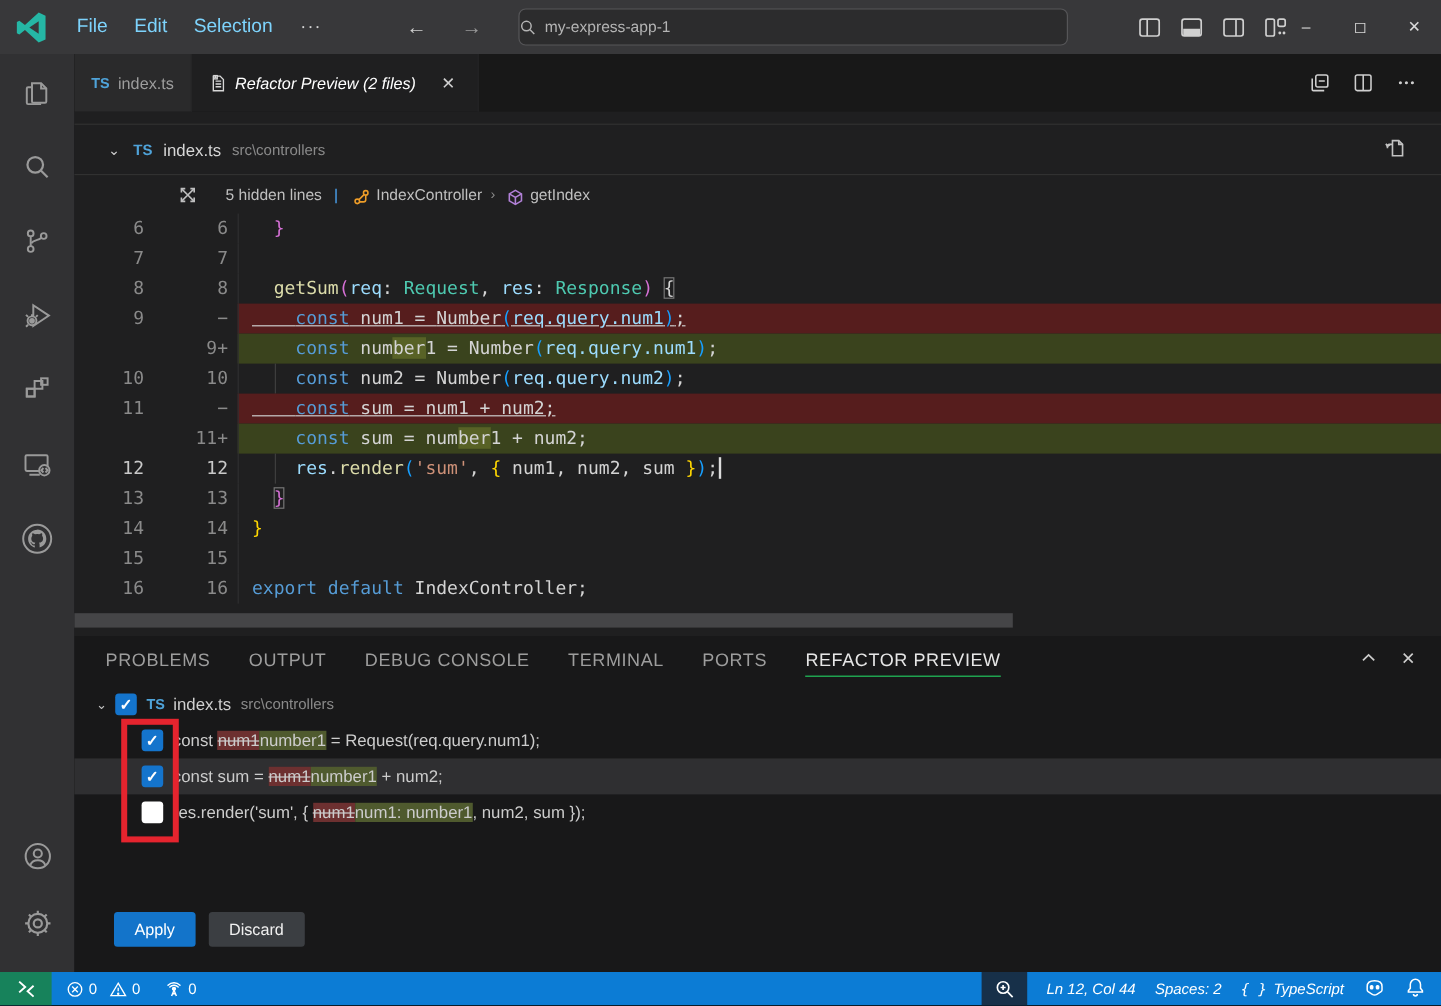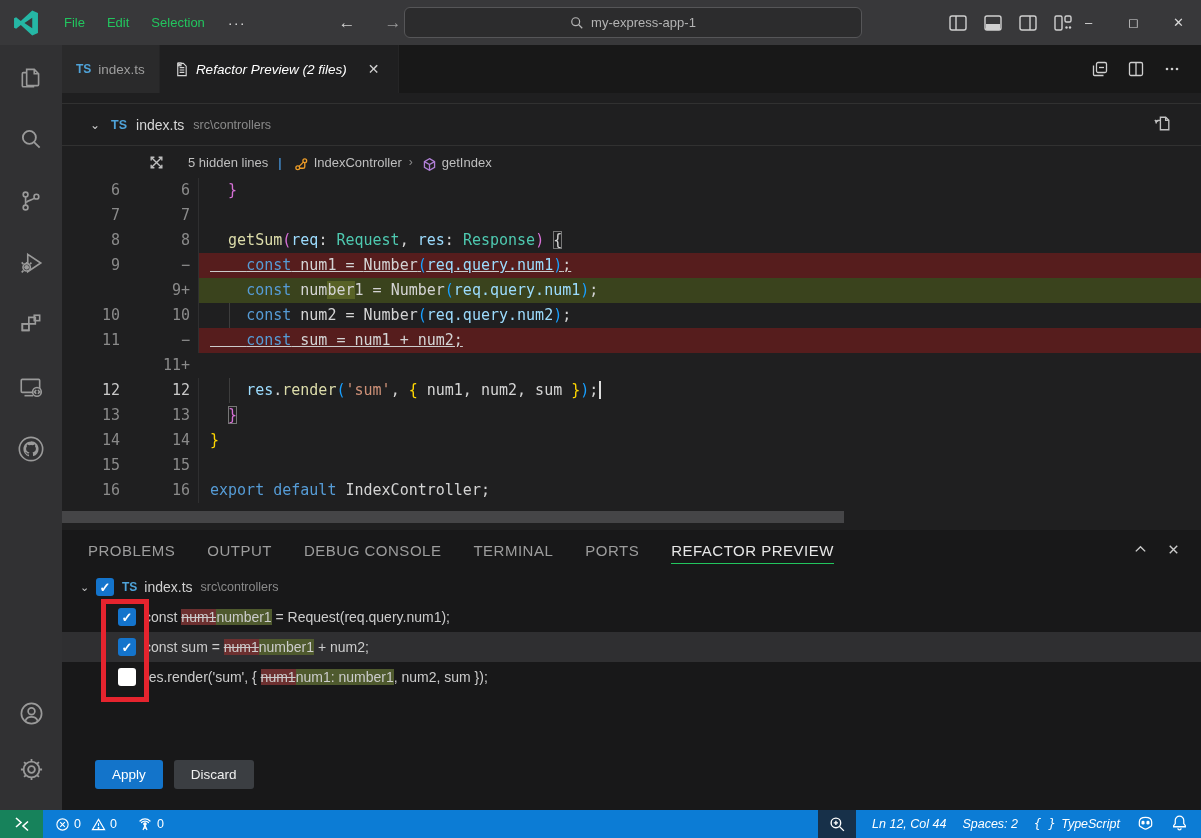--- a/index.html
+++ b/index.html
@@ -5,28 +5,28 @@
   * { margin:0; padding:0; box-sizing:border-box; }
   html,body { background:#000; }
   .window{
     position:relative; width:1201px; height:838px; overflow:hidden;
     background:#1f1f20; font-family:"Liberation Sans",sans-serif; color:#cccccc;
   }
   
   .titlebar{ position:absolute; top:0; left:0; right:0; height:45px; background:#38383a;
     display:flex; align-items:center; }
   .vscode-logo{ width:26px; height:26px; margin:0 14px 0 13px; }
-  .menu-item{ color:#22c55e; font-size:13px; padding:6px 11px; border-radius:5px; cursor:default; }
+  .menu-item{ color:#7dd3fc; font-size:16px; padding:6px 11px; border-radius:5px; cursor:default; }
   .menu-overflow{ color:#d6d6d6; font-size:15px; padding:4px 12px; letter-spacing:1px; }
   .nav-arrow{ position:absolute; top:11px; width:24px; height:24px; display:flex; align-items:center; justify-content:center; font-size:17px; }
   .nav-back{ left:335px; color:#d0d0d0; }
   .nav-fwd{ left:381px; color:#9a9a9a; }
-  .command-center{ position:absolute; left:404px; top:7px; width:458px; height:31px;
+  .command-center{ position:absolute; left:432px; top:7px; width:458px; height:31px;
     background:#2c2c2d; border:1px solid #565658; border-radius:6px;
-    display:flex; align-items:center; justify-content:center; gap:7px; color:#b4b4b4; font-size:13px; }
+    display:flex; align-items:center; gap:7px; color:#b4b4b4; font-size:13px; }
   .layout-controls{ position:absolute; right:128px; top:0; height:45px; display:flex; align-items:center; gap:15px; }
   .layout-controls svg{ display:block; }
   .window-controls{ position:absolute; right:0; top:0; height:45px; display:flex; }
   .win-btn{ width:45px; height:45px; display:flex; align-items:center; justify-content:center; color:#d9d9d9; font-size:13px; }
   
   .activitybar{ position:absolute; left:0; top:45px; bottom:28px; width:62px; background:#313133;
     display:flex; flex-direction:column; align-items:center; padding-top:17px; }
   .ab-icon{ width:30px; height:30px; margin-bottom:32px; display:flex; align-items:center; justify-content:center; }
   .ab-spacer{ flex:1; }
   .ab-icon.bottom{ margin-bottom:26px; }
@@ -306,21 +306,21 @@
     </div>
 
     <div class="code">
         <div class="code-row ctx"><span class="ln1">6</span><span class="ln2">6</span><span class="code-text"><span class="tk-id">  </span><span class="tk-b2">}</span></span></div>
         <div class="code-row ctx"><span class="ln1">7</span><span class="ln2">7</span><span class="code-text"></span></div>
         <div class="code-row ctx"><span class="ln1">8</span><span class="ln2">8</span><span class="code-text"><span class="tk-id">  </span><span class="tk-fn">getSum</span><span class="tk-b2">(</span><span class="tk-var">req</span><span class="tk-id">: </span><span class="tk-type">Request</span><span class="tk-id">, </span><span class="tk-var">res</span><span class="tk-id">: </span><span class="tk-type">Response</span><span class="tk-b2">)</span><span class="tk-id"> </span><span class="tk-id box">{</span></span></div>
         <div class="code-row del"><span class="ln1">9</span><span class="ln2">−</span><span class="code-text guide"><span class="tk-id">    </span><span class="tk-kw">const</span><span class="tk-id"> num1 = </span><span class="tk-id">Number</span><span class="tk-b3">(</span><span class="tk-var">req.query.num1</span><span class="tk-b3">)</span><span class="tk-id">;</span></span></div>
         <div class="code-row add"><span class="ln1"></span><span class="ln2">9+</span><span class="code-text guide"><span class="tk-id">    </span><span class="tk-kw">const</span><span class="tk-id"> num</span><span class="tk-id hl">ber</span><span class="tk-id">1 = </span><span class="tk-id">Number</span><span class="tk-b3">(</span><span class="tk-var">req.query.num1</span><span class="tk-b3">)</span><span class="tk-id">;</span></span></div>
         <div class="code-row ctx"><span class="ln1">10</span><span class="ln2">10</span><span class="code-text guide"><span class="tk-id">    </span><span class="tk-kw">const</span><span class="tk-id"> num2 = </span><span class="tk-id">Number</span><span class="tk-b3">(</span><span class="tk-var">req.query.num2</span><span class="tk-b3">)</span><span class="tk-id">;</span></span></div>
         <div class="code-row del"><span class="ln1">11</span><span class="ln2">−</span><span class="code-text guide"><span class="tk-id">    </span><span class="tk-kw">const</span><span class="tk-id"> sum = num1 + num2;</span></span></div>
-        <div class="code-row add"><span class="ln1"></span><span class="ln2">11+</span></div>
+        <div class="code-row add"><span class="ln1"></span><span class="ln2">11+</span><span class="code-text guide"><span class="tk-id">    </span><span class="tk-kw">const</span><span class="tk-id"> sum = num</span><span class="tk-id hl">ber</span><span class="tk-id">1 + num2;</span></span></div>
         <div class="code-row ctx bright"><span class="ln1">12</span><span class="ln2">12</span><span class="code-text guide"><span class="tk-id">    </span><span class="tk-var">res</span><span class="tk-id">.</span><span class="tk-fn">render</span><span class="tk-b3">(</span><span class="tk-str">'sum'</span><span class="tk-id">, </span><span class="tk-b1">{</span><span class="tk-id"> num1, num2, sum </span><span class="tk-b1">}</span><span class="tk-b3">)</span><span class="tk-id">;</span><span class="cursor"></span></span></div>
         <div class="code-row ctx"><span class="ln1">13</span><span class="ln2">13</span><span class="code-text"><span class="tk-id">  </span><span class="tk-b2 box">}</span></span></div>
         <div class="code-row ctx"><span class="ln1">14</span><span class="ln2">14</span><span class="code-text"><span class="tk-b1">}</span></span></div>
         <div class="code-row ctx"><span class="ln1">15</span><span class="ln2">15</span><span class="code-text"></span></div>
         <div class="code-row ctx"><span class="ln1">16</span><span class="ln2">16</span><span class="code-text"><span class="tk-kw">export</span><span class="tk-id"> </span><span class="tk-kw">default</span><span class="tk-id"> </span><span class="tk-id">IndexController;</span></span></div>
       </div>
 
     <div class="hscroll">
       <div class="slider"></div>
     </div>

